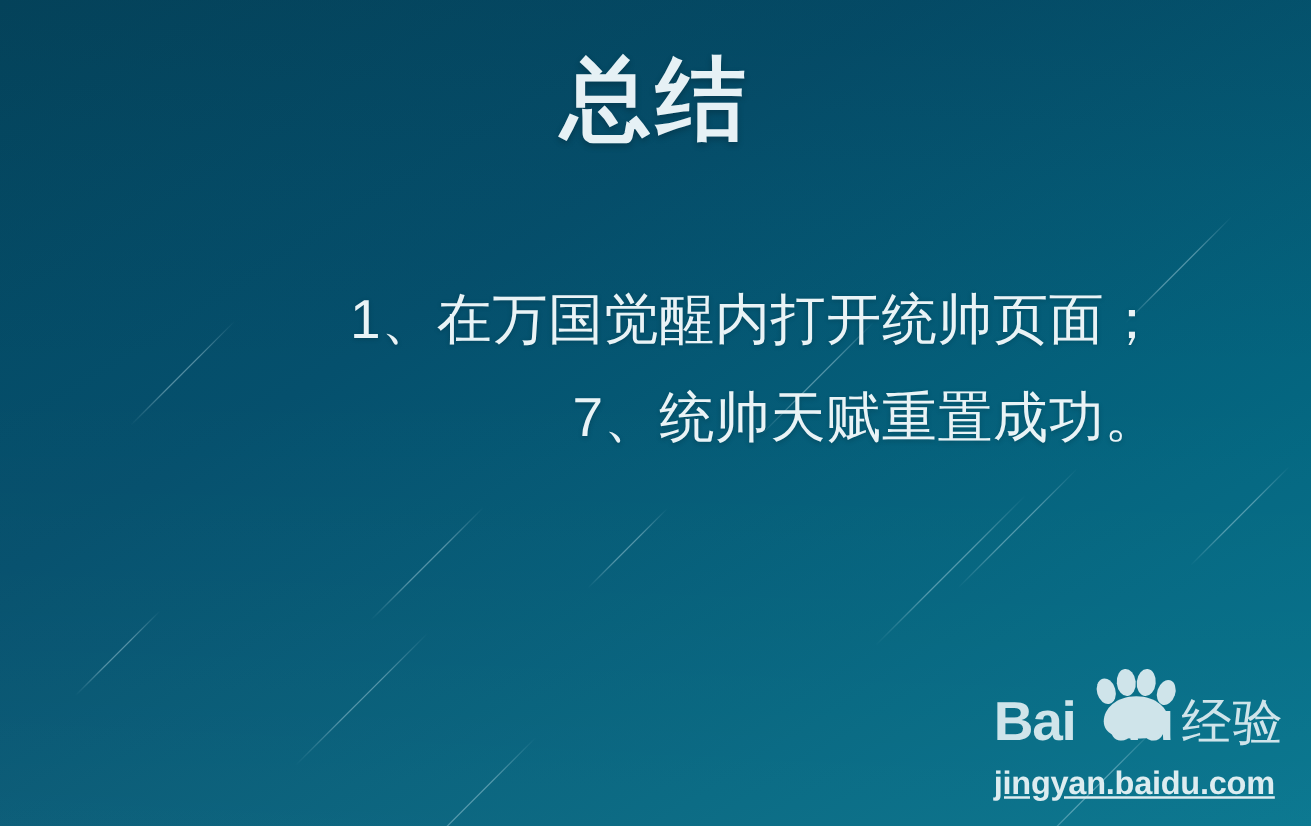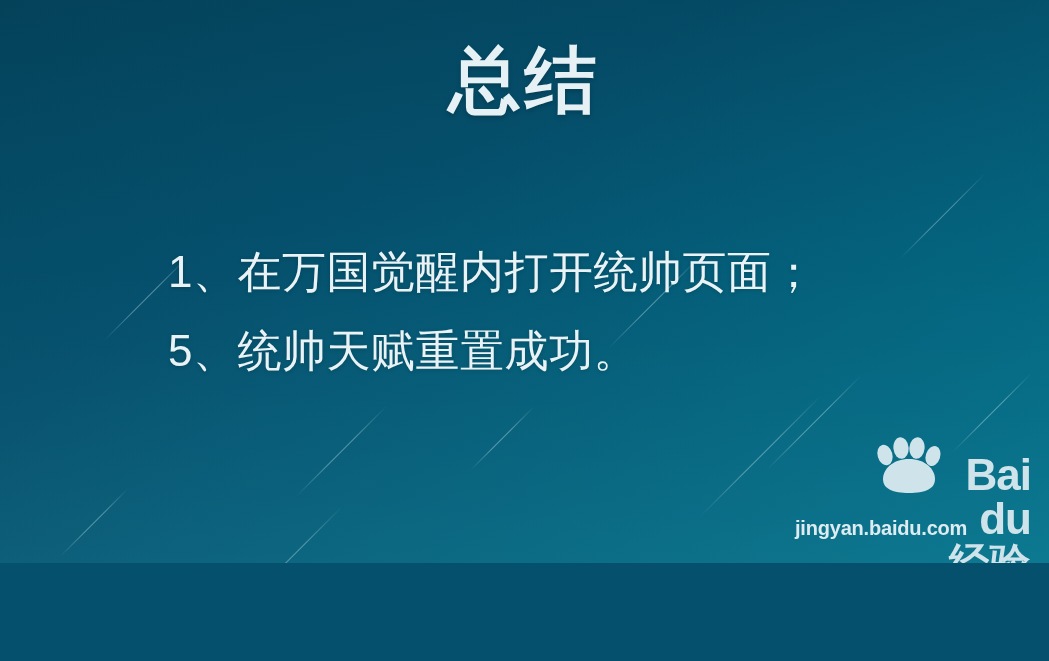--- a/index.html
+++ b/index.html
@@ -5,21 +5,21 @@
   * { margin:0; padding:0; box-sizing:border-box; }
   html, body {
     width:1049px; height:661px;
     overflow:hidden;
     font-family:"Liberation Sans","DejaVu Sans",sans-serif;
   }
   body { background:#05506d; }
 
   #slide {
     position:relative;
-    width:1049px; height:563px;
+    width:1049px; height:661px;
     overflow:hidden;
     background:
       linear-gradient(to bottom right, #044760 0%, #05506d 35%, #046781 75%, #04748d 100%);
   }
 
   
   #band-overlay{
     position:absolute; inset:0;
     background:linear-gradient(to bottom,
       rgba(0,30,45,0.12) 0%,
@@ -47,73 +47,74 @@
     font-size:72px;
     line-height:1;
     font-weight:700;
     letter-spacing:4px;
     color:#e6f1f5;
     text-shadow:0 2px 5px rgba(0,0,0,0.22);
   }
 
   #steps {
     position:absolute;
-    top:232px; left:168px;
+    top:216px; left:168px;
     width:760px;
+    text-align:right;
   }
   .step {
     font-size:44px;
     line-height:79px;
     color:#e9f3f6;
     white-space:nowrap;
     letter-spacing:0.5px;
     text-shadow:0 1px 4px rgba(0,0,0,0.18);
   }
 
   
   #watermark {
     position:absolute;
     right:18px; bottom:12px;
     width:236px; height:98px;
   }
   #logo-row {
     position:relative;
     height:54px;
     display:flex;
-    align-items:flex-end;
-    flex-direction:column;
+    align-items:center;
   }
   #bai-text, #du-text {
     font-size:44px;
     line-height:44px;
     font-weight:700;
     color:#cfe4ea;
     letter-spacing:-1px;
   }
   #du-text { margin-left:26px; }
   #jingyan-cn {
     font-size:40px;
     line-height:42px;
-    font-weight:700;
+    font-weight:400;
     color:#cfe4ea;
-    margin-left:25px;
+    margin-left:7px;
     letter-spacing:1px;
   }
   #paw-icon {
     position:absolute;
     left:78px; top:-16px;
     width:72px; height:56px;
   }
   #url-text {
     margin-top:6px;
-    font-size:20px;
+    font-size:26px;
     line-height:30px;
     font-weight:600;
     color:#dcecf0;
     letter-spacing:-0.2px;
+    text-decoration:underline;
   }
 </style>
 </head>
 <body>
 
 <div id="slide">
 
   <div id="band-overlay"></div>
 
   <div id="streaks">
@@ -128,21 +129,21 @@
       <div class="streak" style="left: 900px; top: 258px; width: 120px;"></div>
       <div class="streak" style="left: 952px; top: 452px; width: 112px;"></div>
       <div class="streak" style="left: 60px; top: 556px; width: 96px;"></div>
       <div class="streak" style="left: 470px; top: 470px; width: 90px;"></div>
     </div>
 
   <div id="title">总结</div>
 
   <div id="steps">
     <div class="step">1、在万国觉醒内打开统帅页面；</div>
-    <div class="step">5、统帅天赋重置成功。</div>
+    <div class="step">7、统帅天赋重置成功。</div>
   </div>
 
   <div id="watermark">
     <div id="logo-row">
       <span id="bai-text">Bai</span>
       <span id="du-text">du</span>
       <span id="jingyan-cn">经验</span>
 
       <svg id="paw-icon" viewBox="0 0 72 56">
         <ellipse cx="12" cy="18" rx="7.4" ry="10.4" fill="#cfe4ea" transform="rotate(-16 12 18)"></ellipse>

